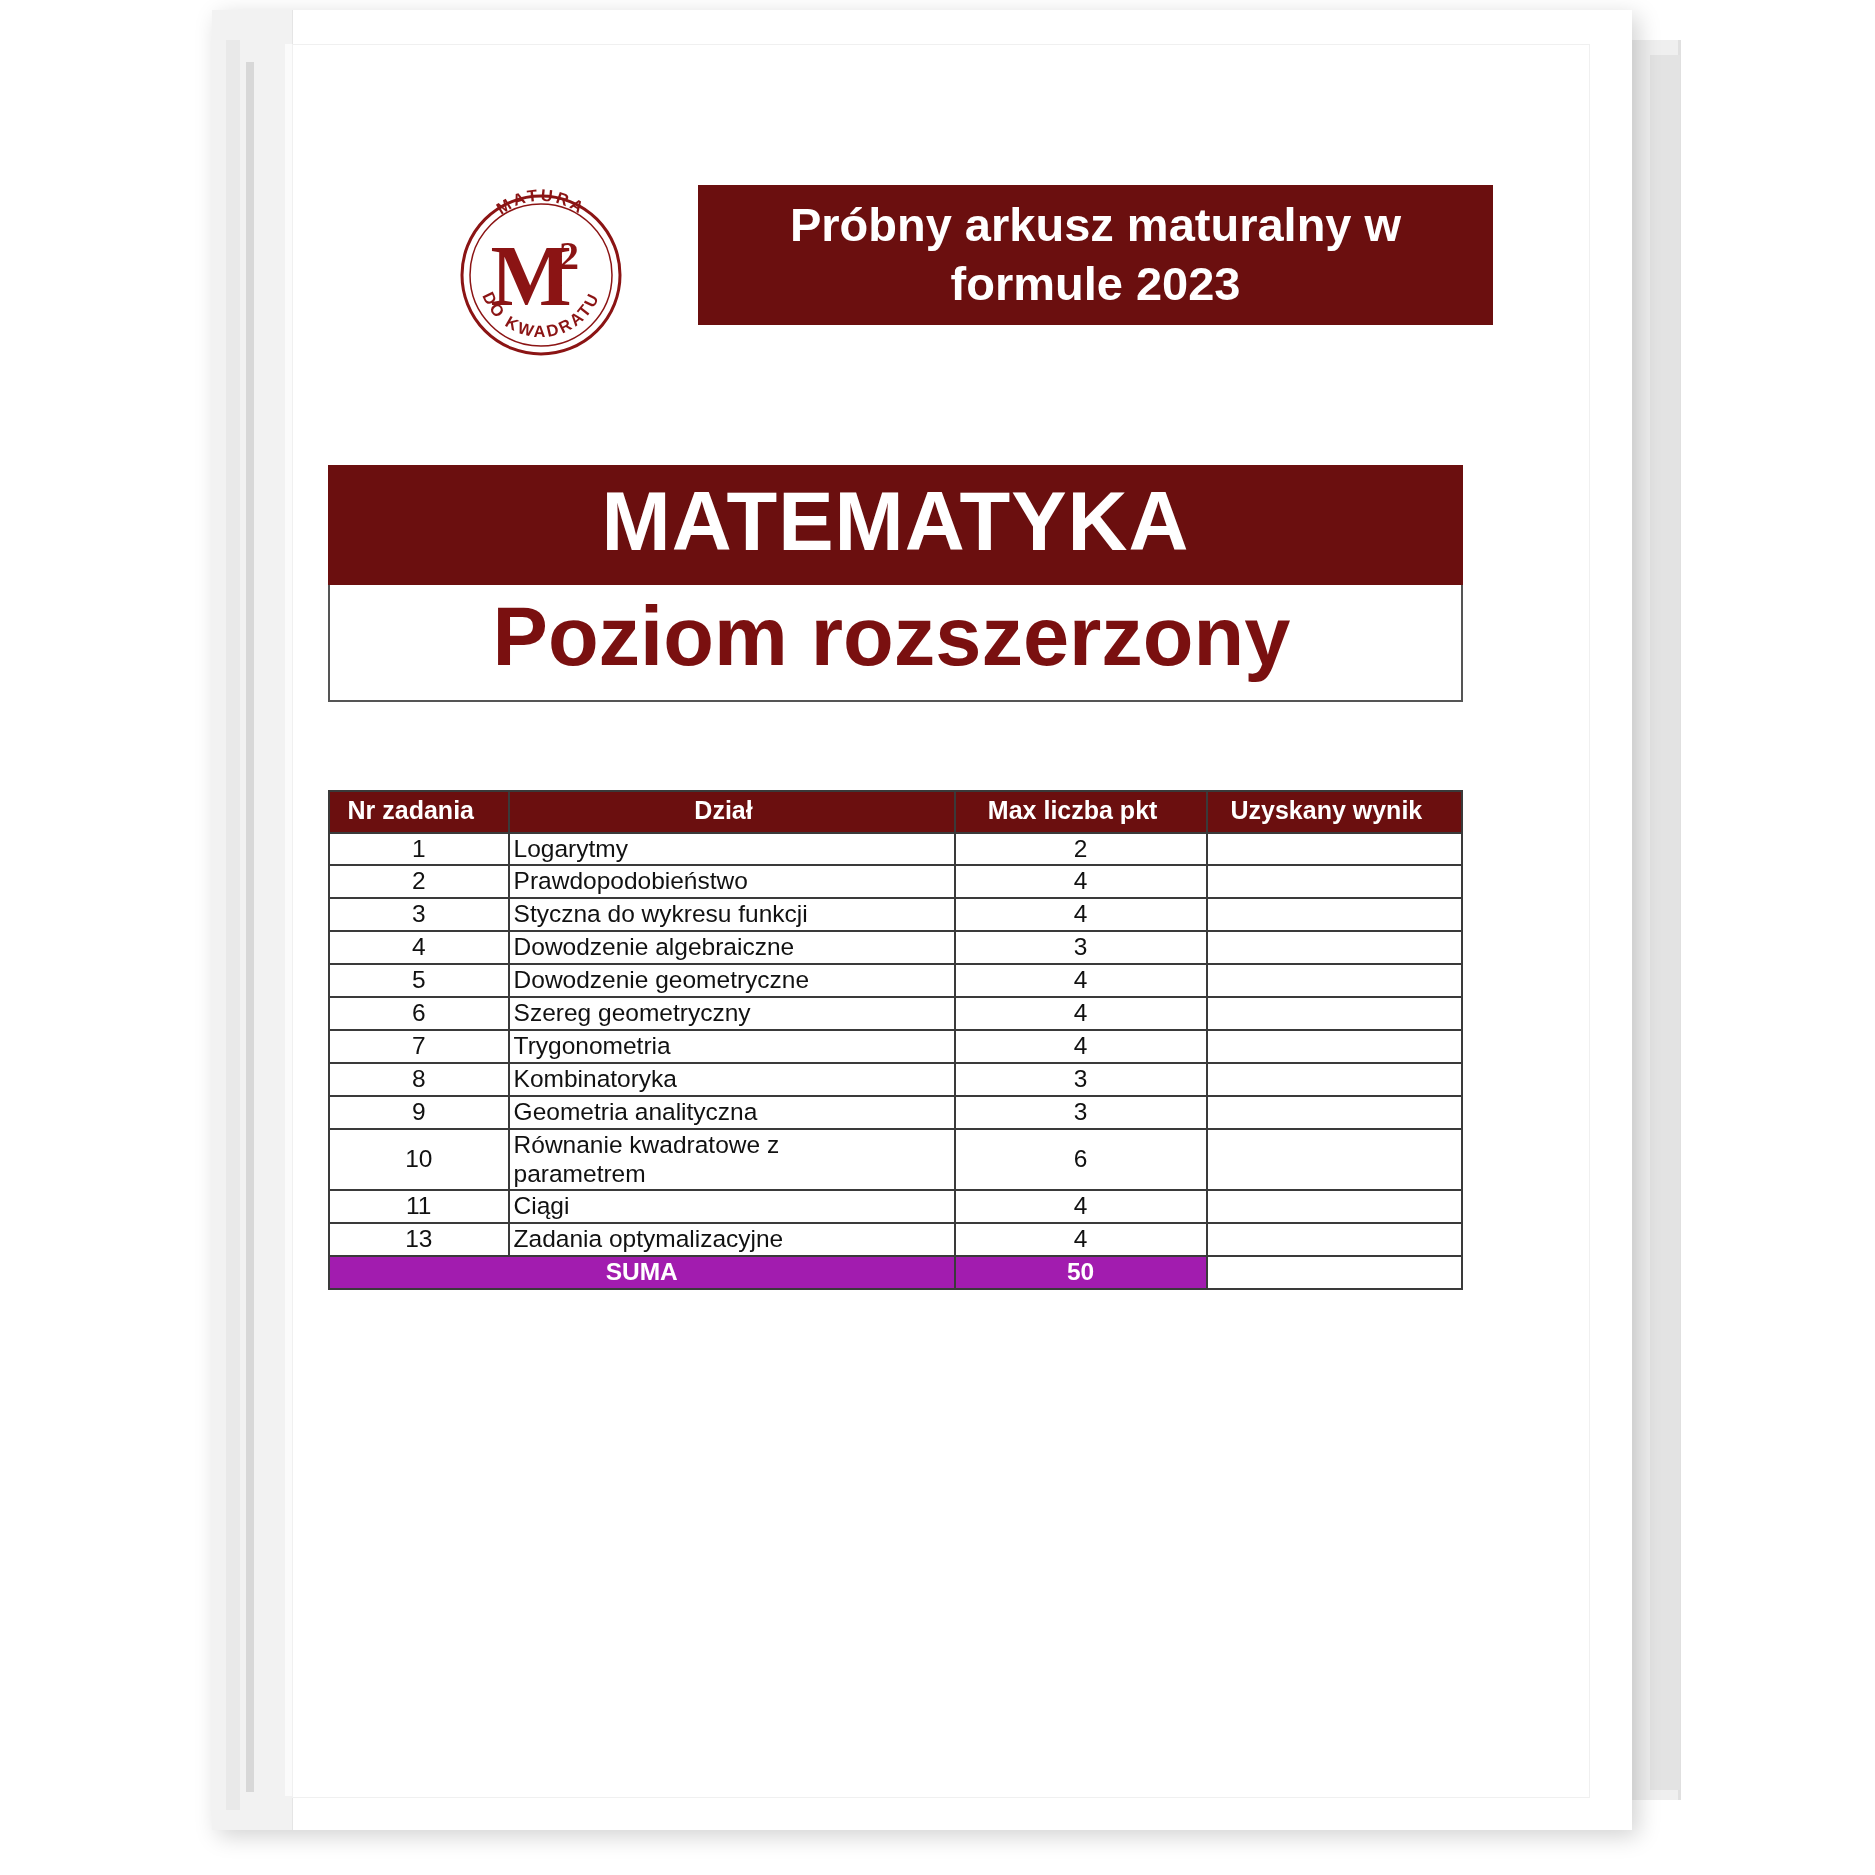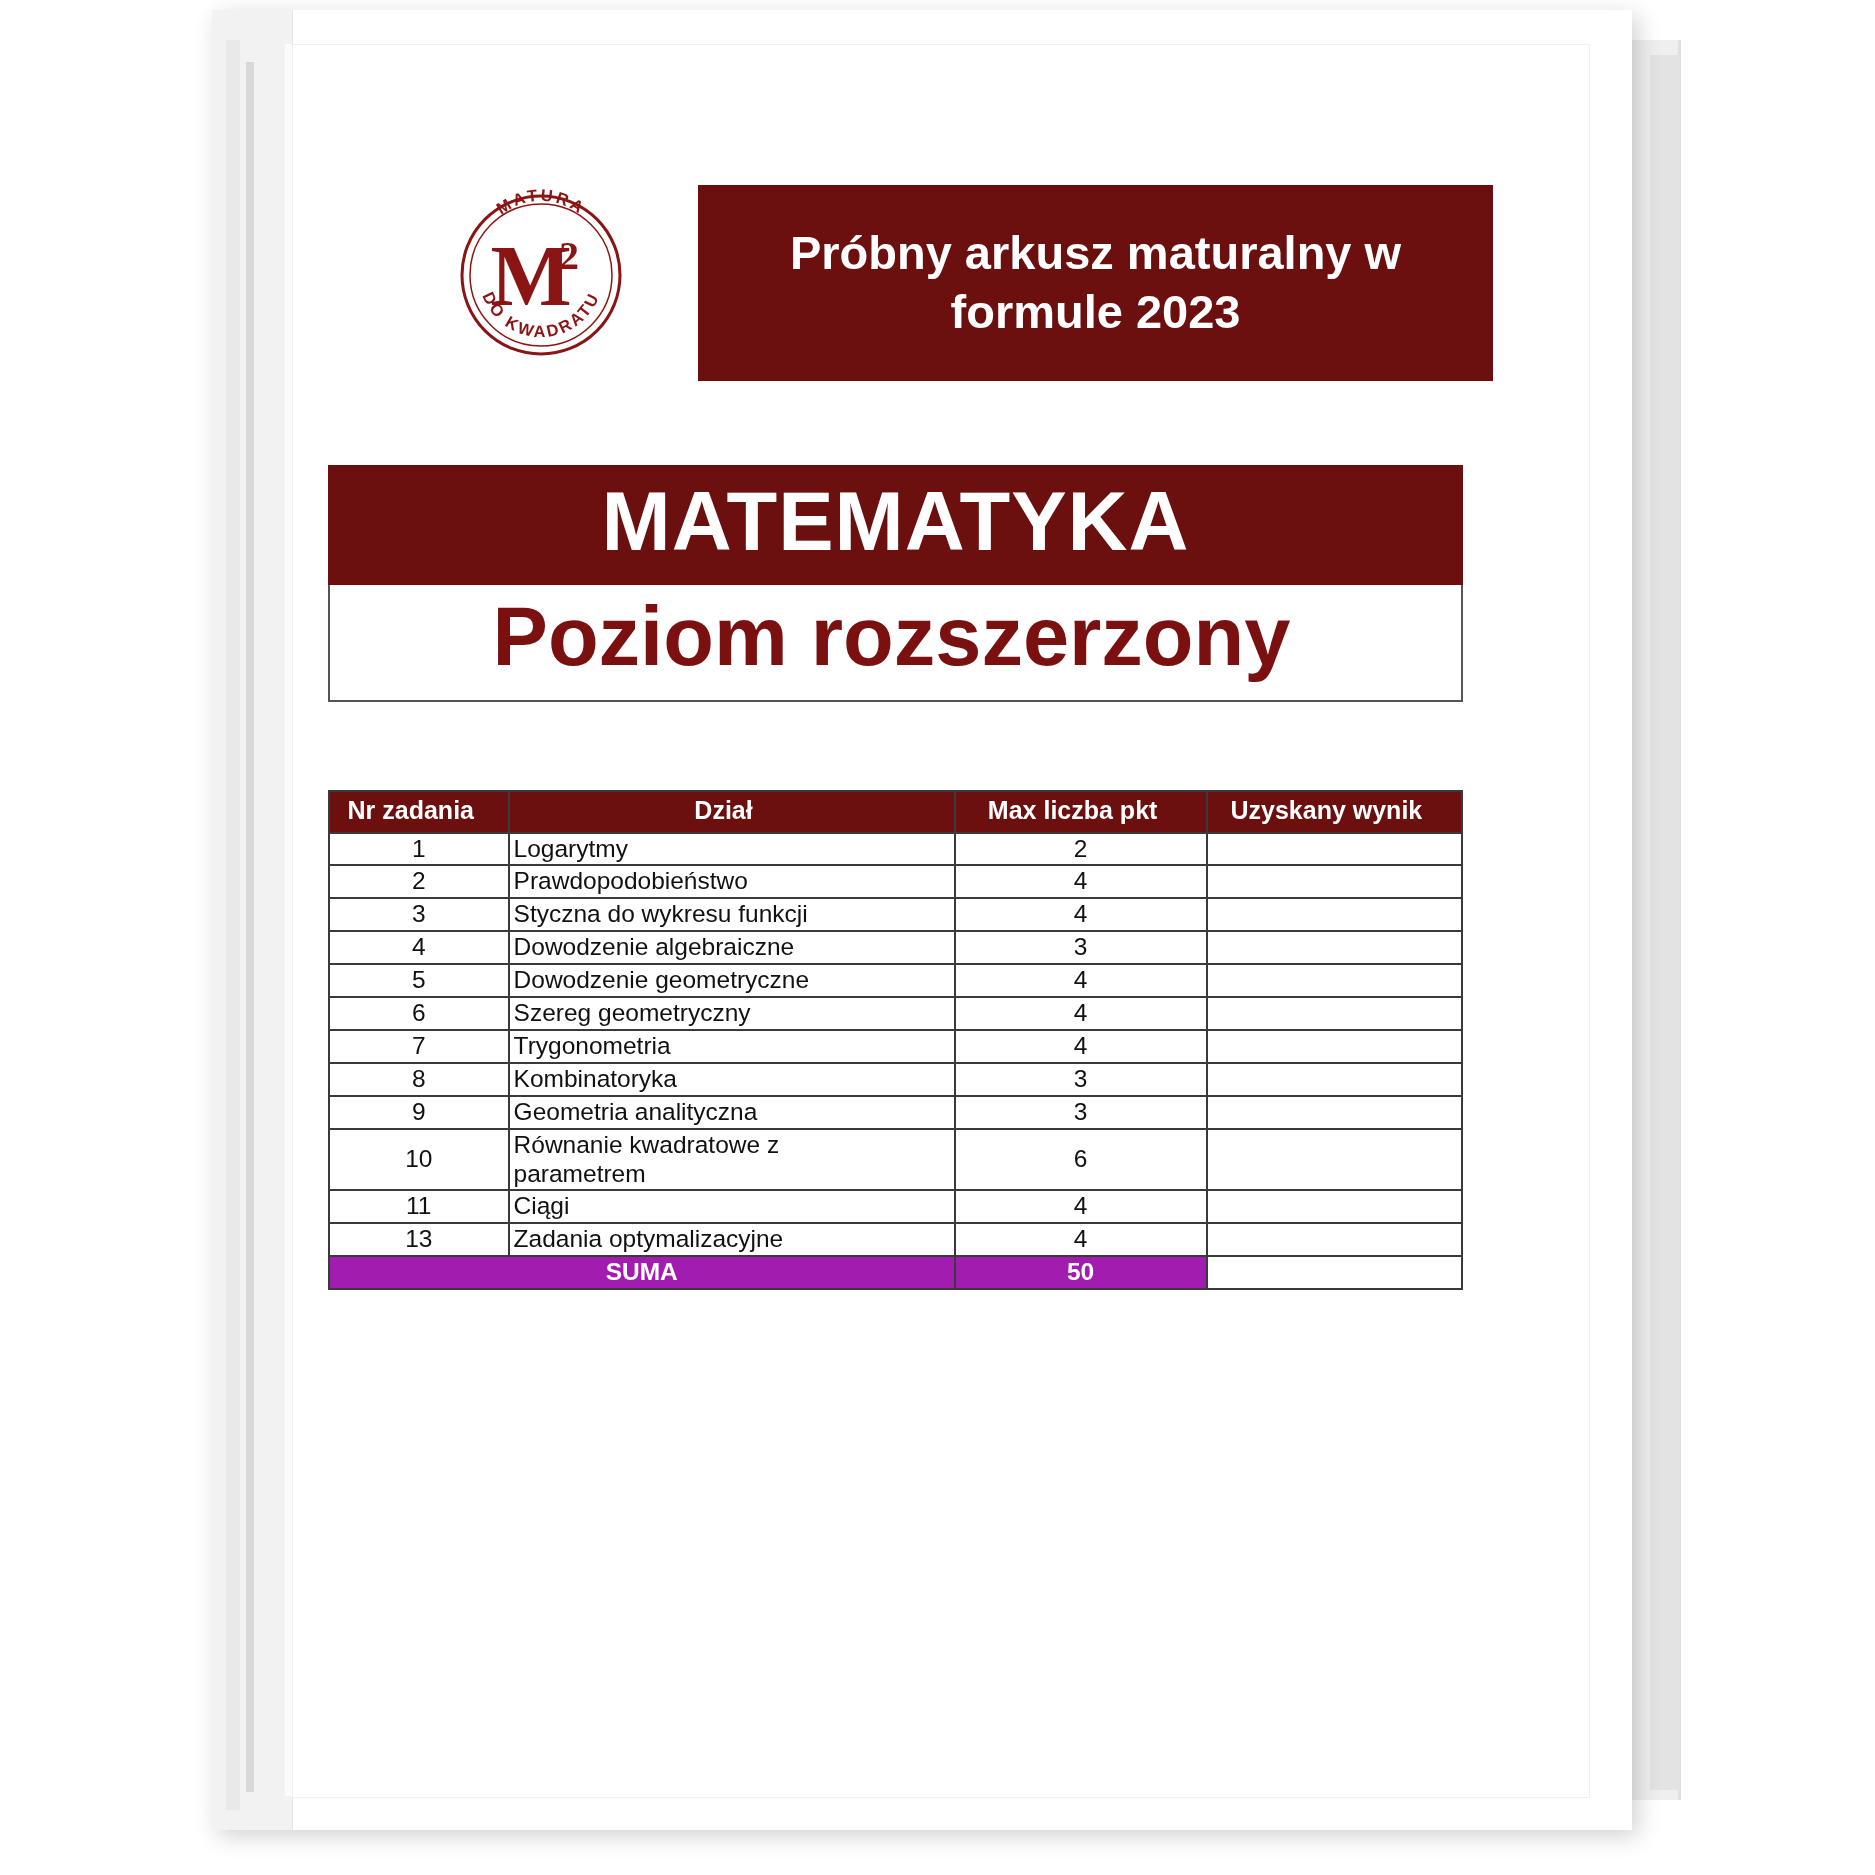--- a/index.html
+++ b/index.html
@@ -116,21 +116,21 @@
     width: 176px;
     height: 176px;
   }
   .logo svg { display: block; }
 
   .title-banner {
     position: absolute;
     left: 245px;
     top: 8px;
     width: 795px;
-    height: 196px;
+    height: 140px;
     background: #6b0f0f;
     color: #ffffff;
     display: flex;
     align-items: center;
     justify-content: center;
     text-align: center;
     font-size: 47px;
     font-weight: bold;
     line-height: 1.25;
     padding: 0 30px;

